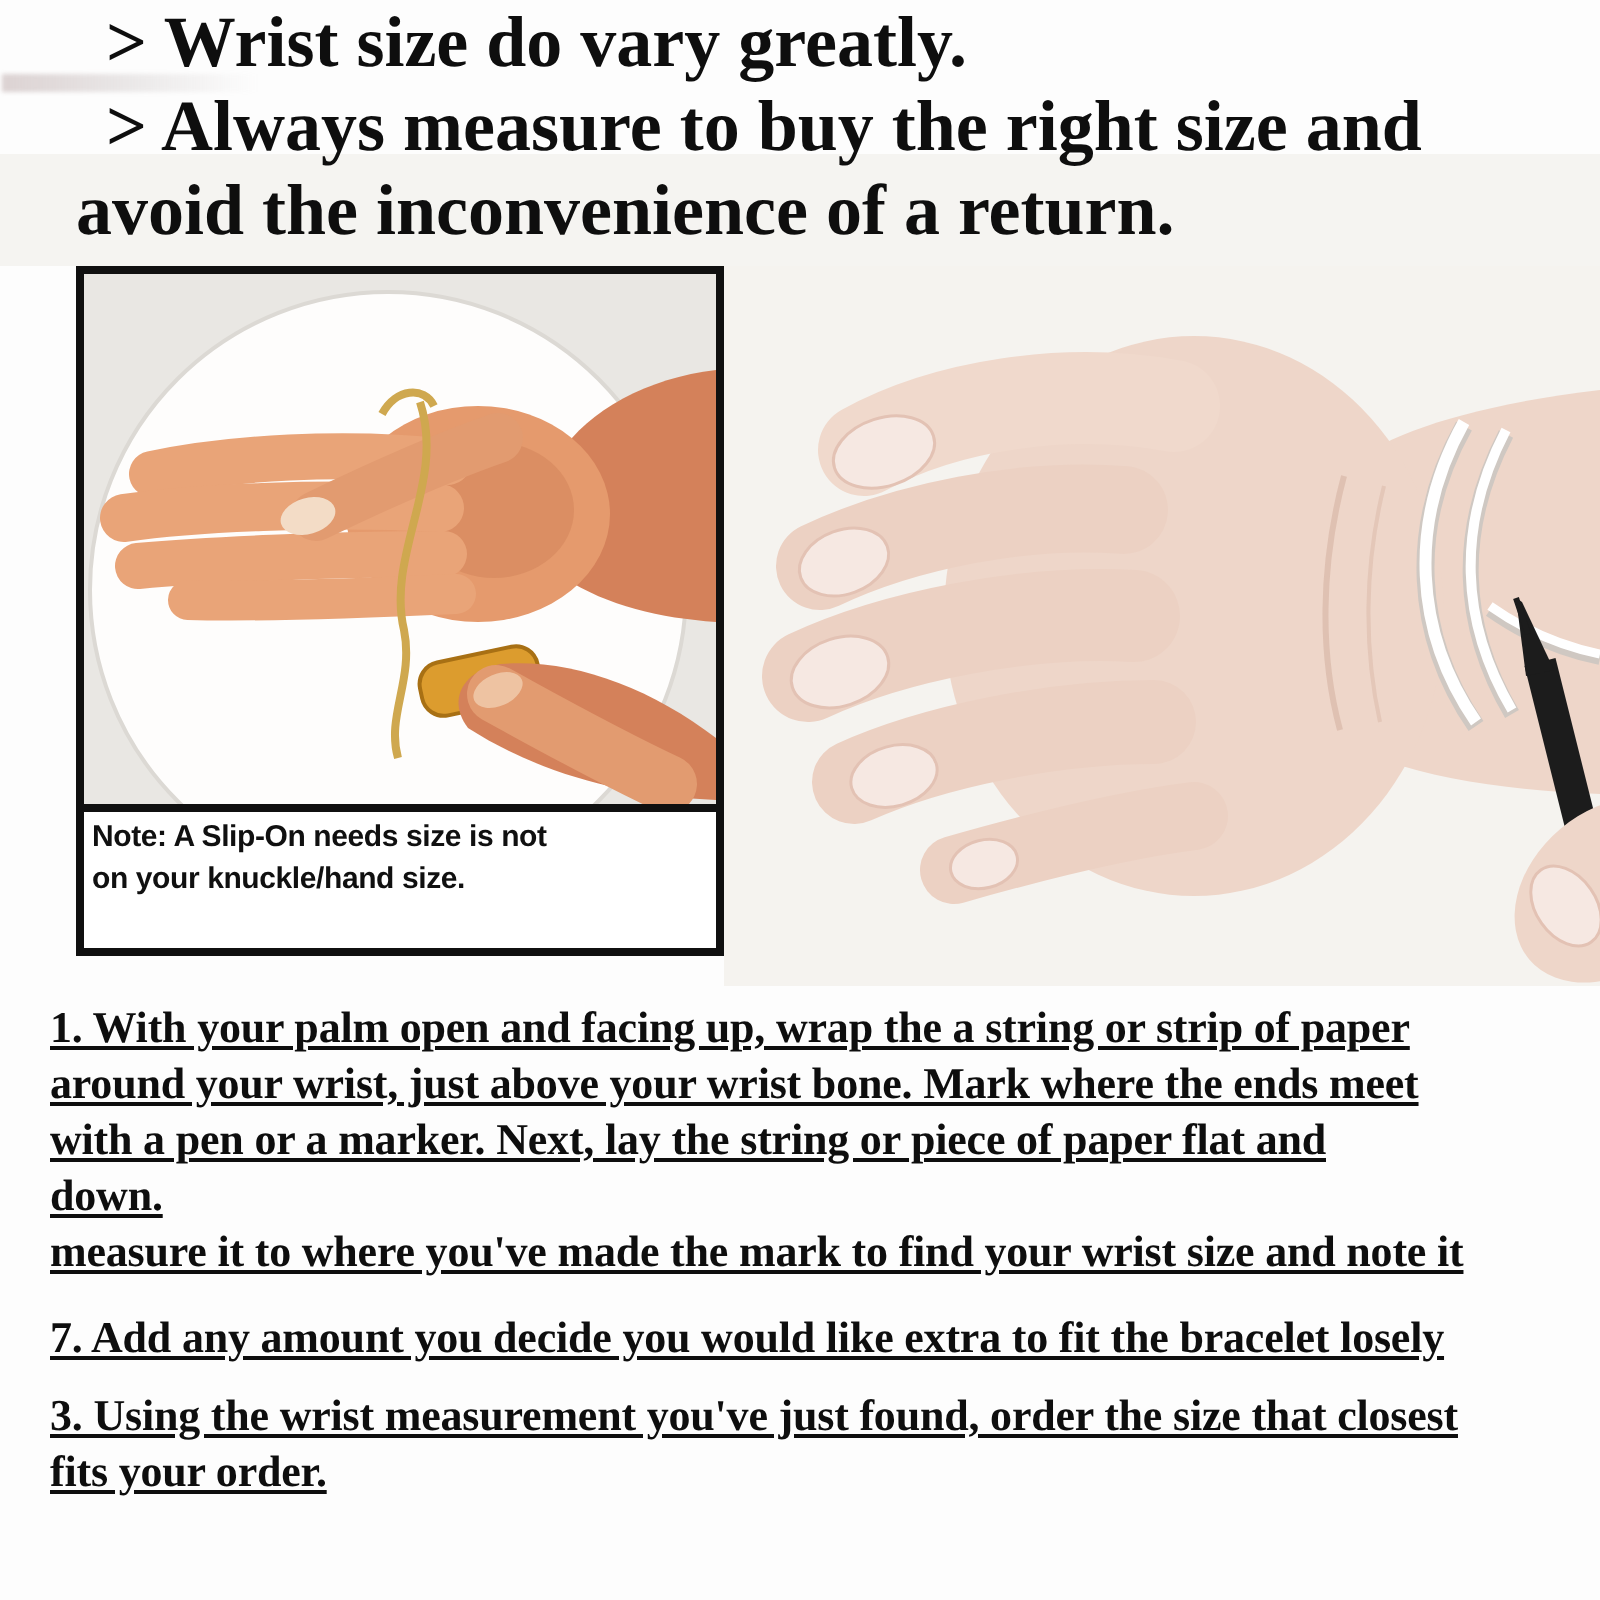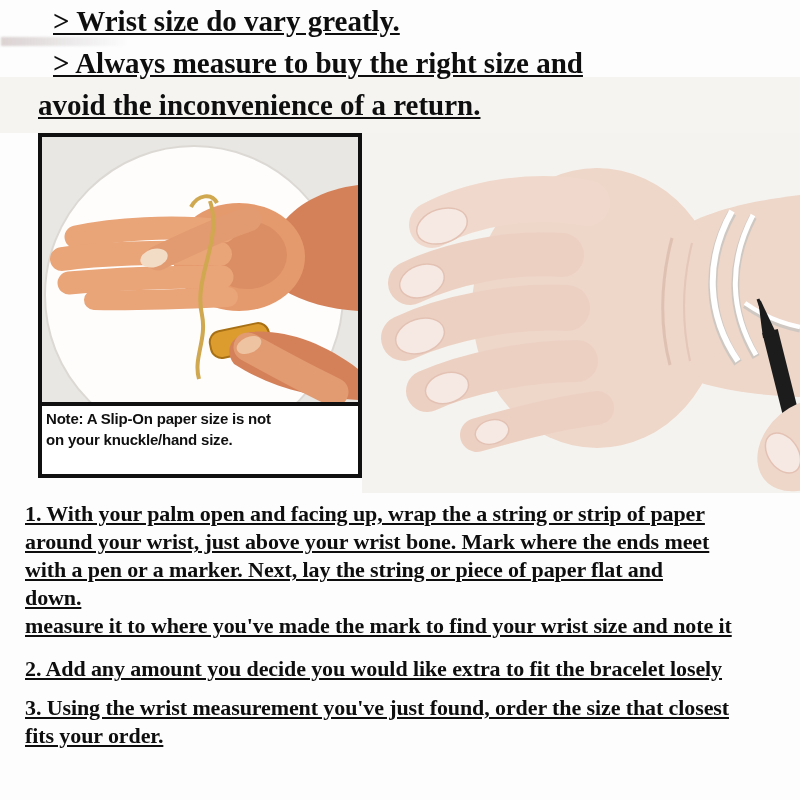--- a/index.html
+++ b/index.html
@@ -7,21 +7,21 @@
        font-family:"Liberation Serif",serif;}
   .page{position:relative;width:800px;height:800px;background:var(--page-bg,#fdfdfd);}
 
   .band{position:absolute;top:77px;left:0;width:800px;height:56px;
         background:var(--band,#f5f4f1);}
   .watermark{position:absolute;top:37px;left:1px;width:128px;height:9px;
         background:linear-gradient(90deg,rgba(165,140,140,.38),rgba(170,160,160,.20) 55%,rgba(170,160,160,0));
         filter:blur(1px);}
 
   #header{position:absolute;top:0;left:38px;color:var(--ink,#0e0e0e);
-        font-weight:bold;font-size:29px;line-height:42px;white-space:nowrap;text-decoration:underline;}
+        font-weight:bold;font-size:36px;line-height:42px;white-space:nowrap;}
   .h-ind{margin-left:15px;}
 
   #photos{position:absolute;top:133px;left:0;width:800px;height:360px;}
   .left-box{position:absolute;left:38px;top:0;width:316px;height:337px;
         border:4px solid #101010;background:#ffffff;}
   .lp-photo{display:block;width:316px;height:265px;}
   .lp-divider{height:4px;background:#101010;}
   .lp-note{padding:2px 0 0 4px;font-family:"Liberation Sans",sans-serif;
         font-weight:bold;font-size:15px;line-height:21px;letter-spacing:-0.2px;
         color:#101010;white-space:nowrap;}
@@ -94,21 +94,21 @@
         </g>
         <g>
           <rect class="f-amber" x="168" y="190" width="60" height="27" rx="11" transform="rotate(-12 198 204)"></rect>
           <path class="f-skinw-dk" d="M316,232 C282,206 243,192 208,195 C188,199 182,214 192,227 C228,250 270,261 316,263 Z"></path>
           <path class="st-skinw2" stroke-width="29" d="M292,255 C258,239 228,222 206,210"></path>
           <ellipse class="f-nailw2" cx="207" cy="208" rx="13" ry="8" transform="rotate(-24 207 208)"></ellipse>
         </g>
       </svg>
       <div class="lp-divider"></div>
       <div class="lp-note">
-        <div>Note: A Slip-On paper size is not</div>
+        <div>Note: A Slip-On needs size is not</div>
         <div>on your knuckle/hand size.</div>
       </div>
     </div>
 
     <svg class="right-photo" viewBox="0 0 438 360" preserveAspectRatio="none">
       <rect width="438" height="360" class="f-rpbg"></rect>
       <g>
         <path class="f-skinp" d="M438,62 C370,70 330,85 312,100 L305,235 C330,252 380,262 438,264 Z"></path>
         <ellipse class="f-skinp" cx="235" cy="175" rx="125" ry="140"></ellipse>
         <path class="st-skinp" stroke-width="46" d="M225,70 C170,60 110,70 70,92"></path>
@@ -146,21 +146,21 @@
 
   <div id="instructions">
     <div class="para">
       <div class="line">1. With your palm open and facing up, wrap the a string or strip of paper</div>
       <div class="line">around your wrist, just above your wrist bone. Mark where the ends meet</div>
       <div class="line">with a pen or a marker. Next, lay the string or piece of paper flat and</div>
       <div class="line">down.</div>
       <div class="line">measure it to where you've made the mark to find your wrist size and note it</div>
     </div>
     <div class="para p2">
-      <div class="line">2. Add any amount you decide you would like extra to fit the bracelet losely</div>
+      <div class="line">7. Add any amount you decide you would like extra to fit the bracelet losely</div>
     </div>
     <div class="para p3">
       <div class="line">3. Using the wrist measurement you've just found, order the size that closest</div>
       <div class="line">fits your order.</div>
     </div>
   </div>
 
 </div>
 
 </body></html>

